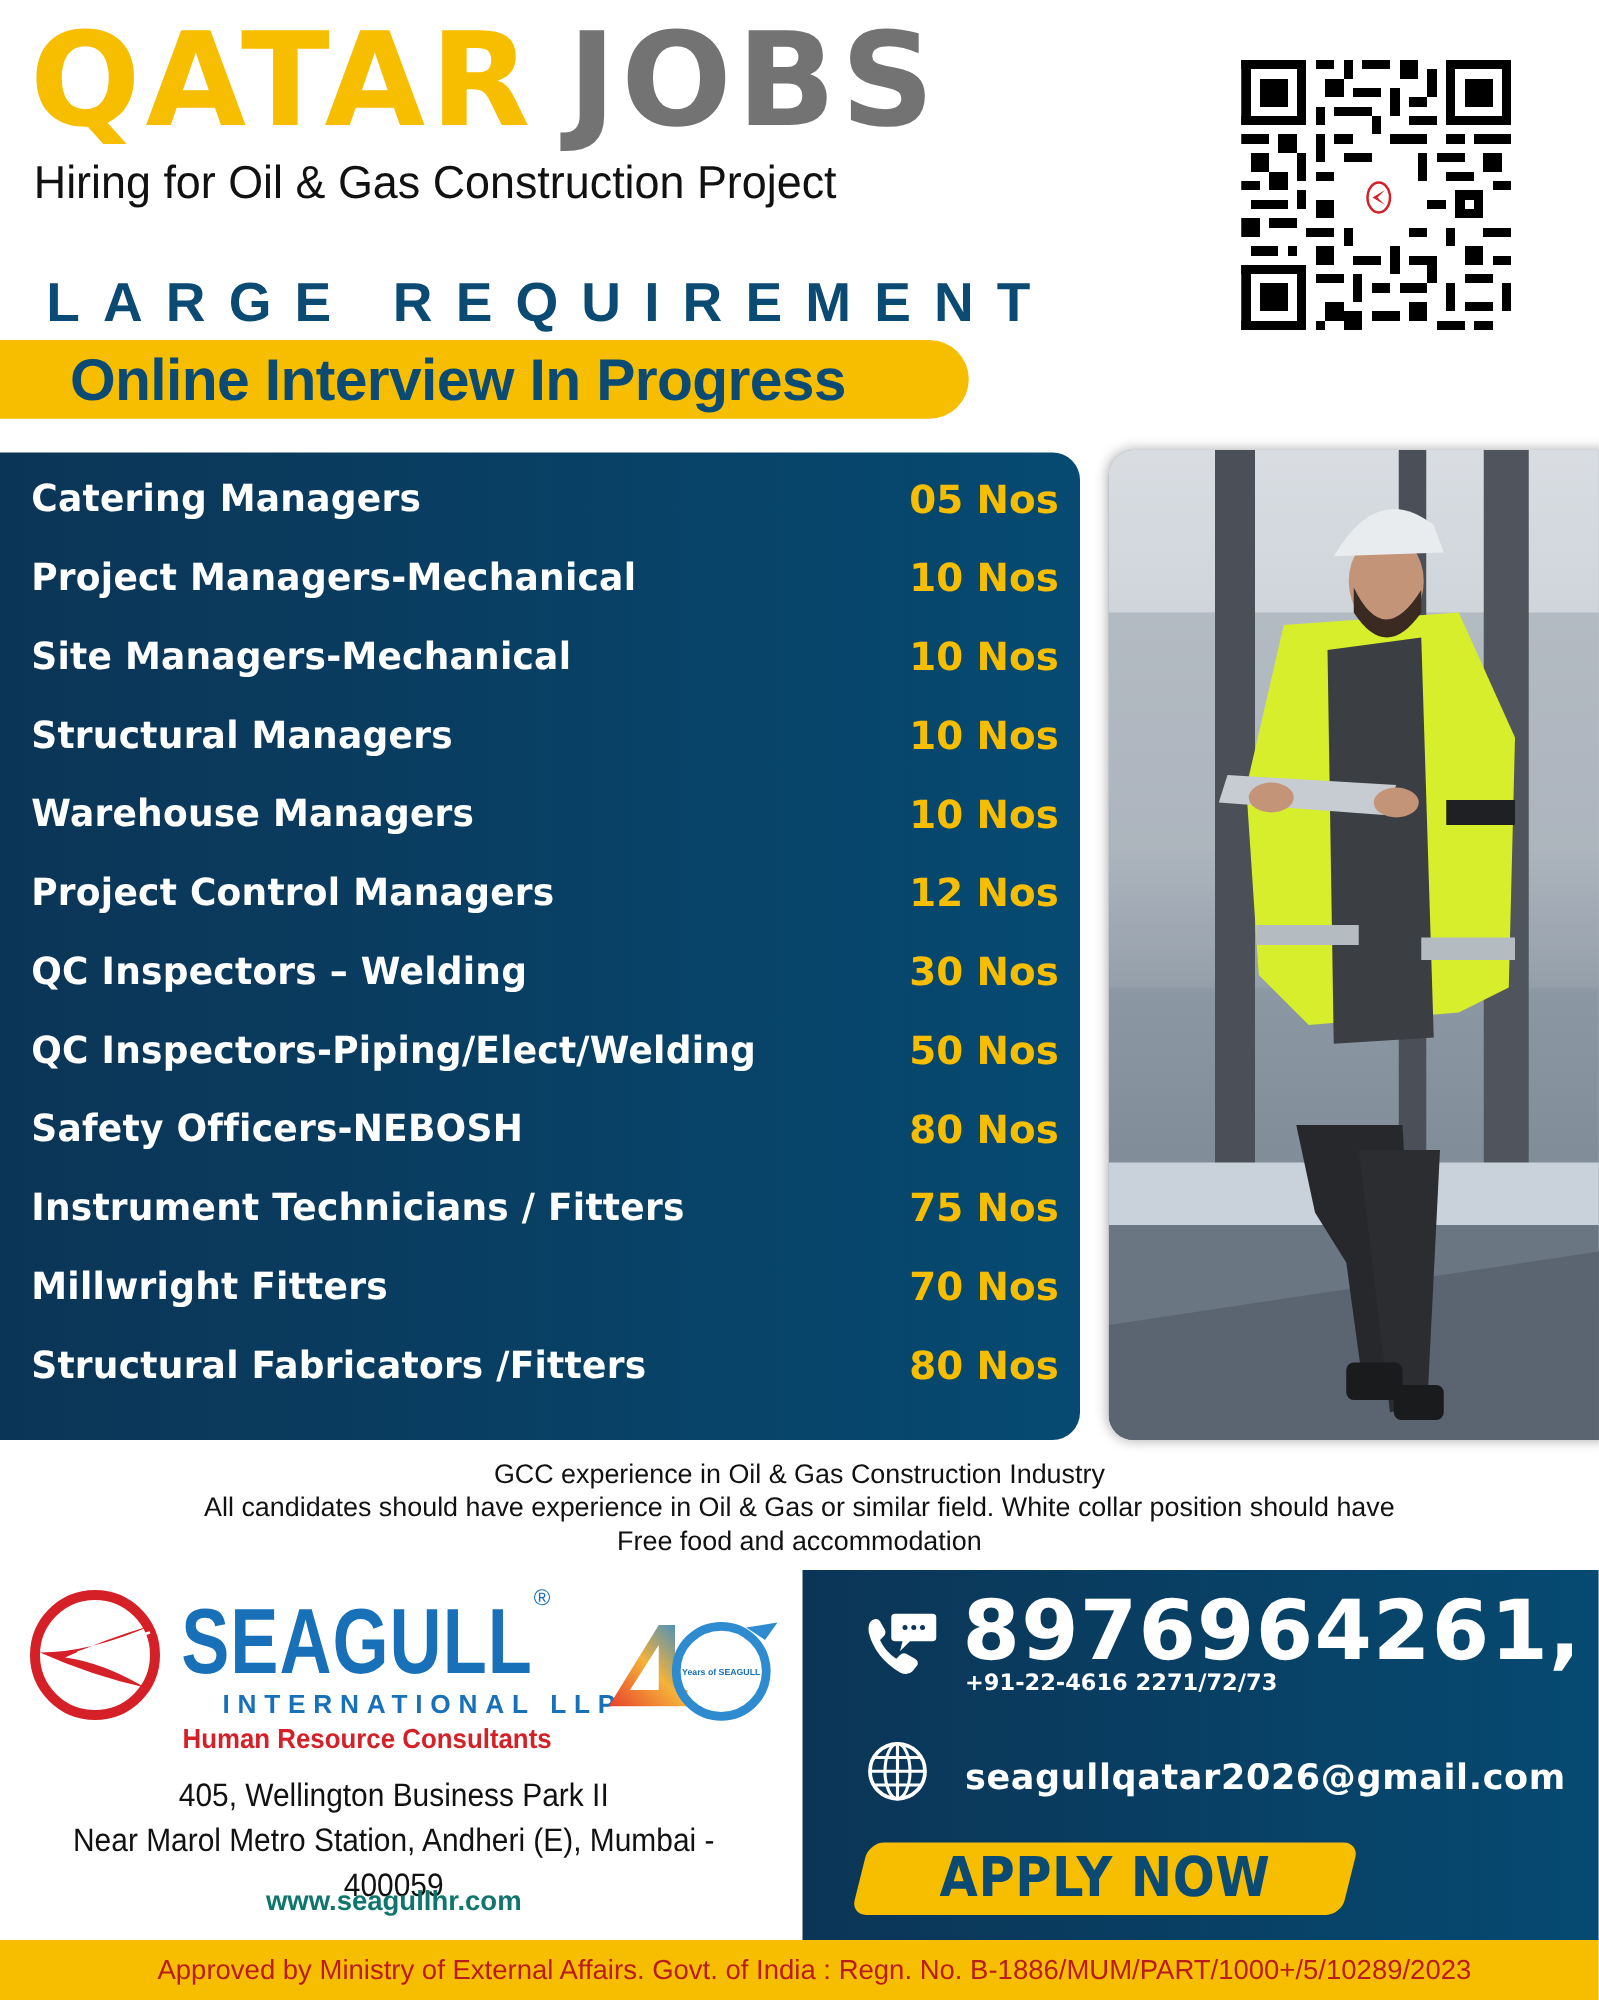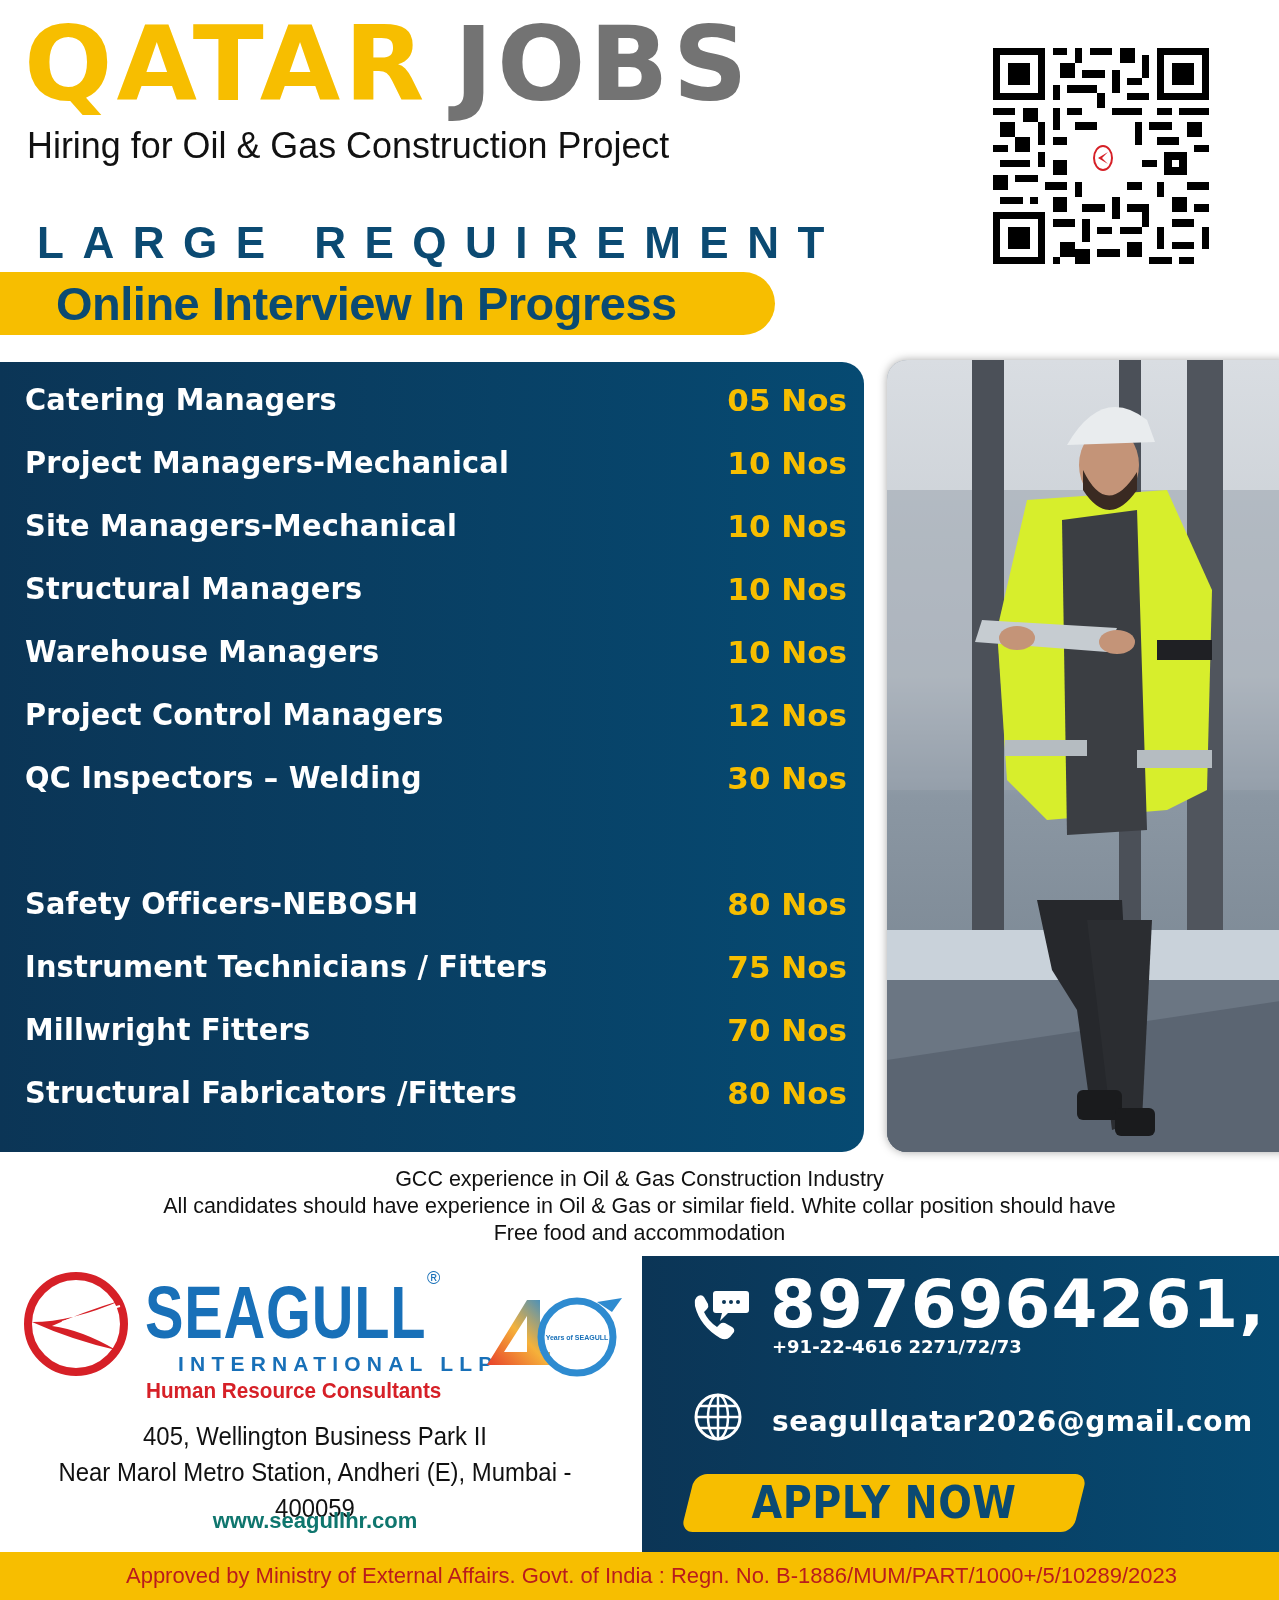--- a/index.html
+++ b/index.html
@@ -189,20 +189,24 @@
     <span class="job-count">10 Nos</span>
   </div>
   <div class="job-row" style="top:335px">
     <span class="job-title">Project Control Managers</span>
     <span class="job-count">12 Nos</span>
   </div>
   <div class="job-row" style="top:398px">
     <span class="job-title">QC Inspectors – Welding</span>
     <span class="job-count">30 Nos</span>
   </div>
+  <div class="job-row" style="top:461px">
+    <span class="job-title">QC Inspectors-Piping/Elect/Welding</span>
+    <span class="job-count">50 Nos</span>
+  </div>
   <div class="job-row" style="top:524px">
     <span class="job-title">Safety Officers-NEBOSH</span>
     <span class="job-count">80 Nos</span>
   </div>
   <div class="job-row" style="top:587px">
     <span class="job-title">Instrument Technicians / Fitters</span>
     <span class="job-count">75 Nos</span>
   </div>
   <div class="job-row" style="top:650px">
     <span class="job-title">Millwright Fitters</span>

